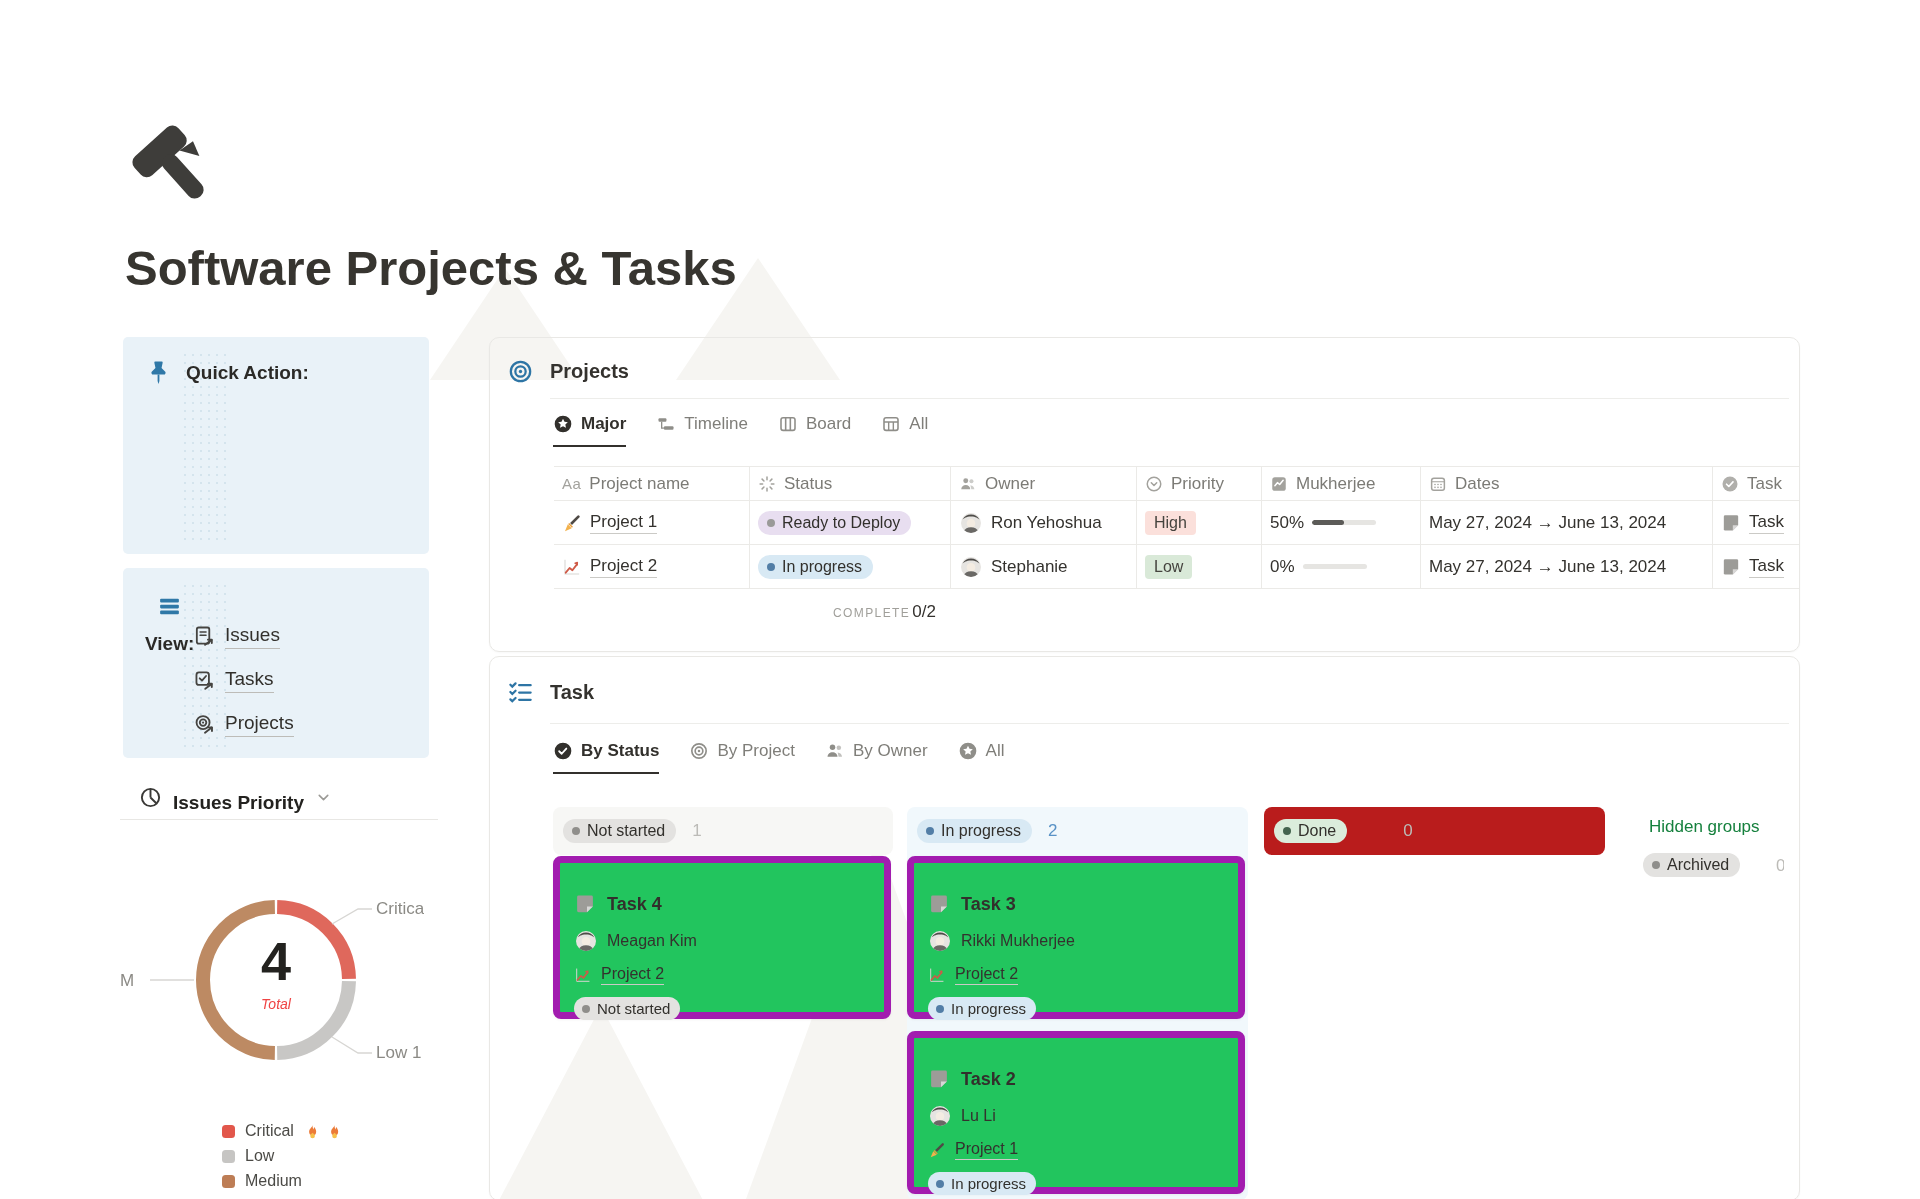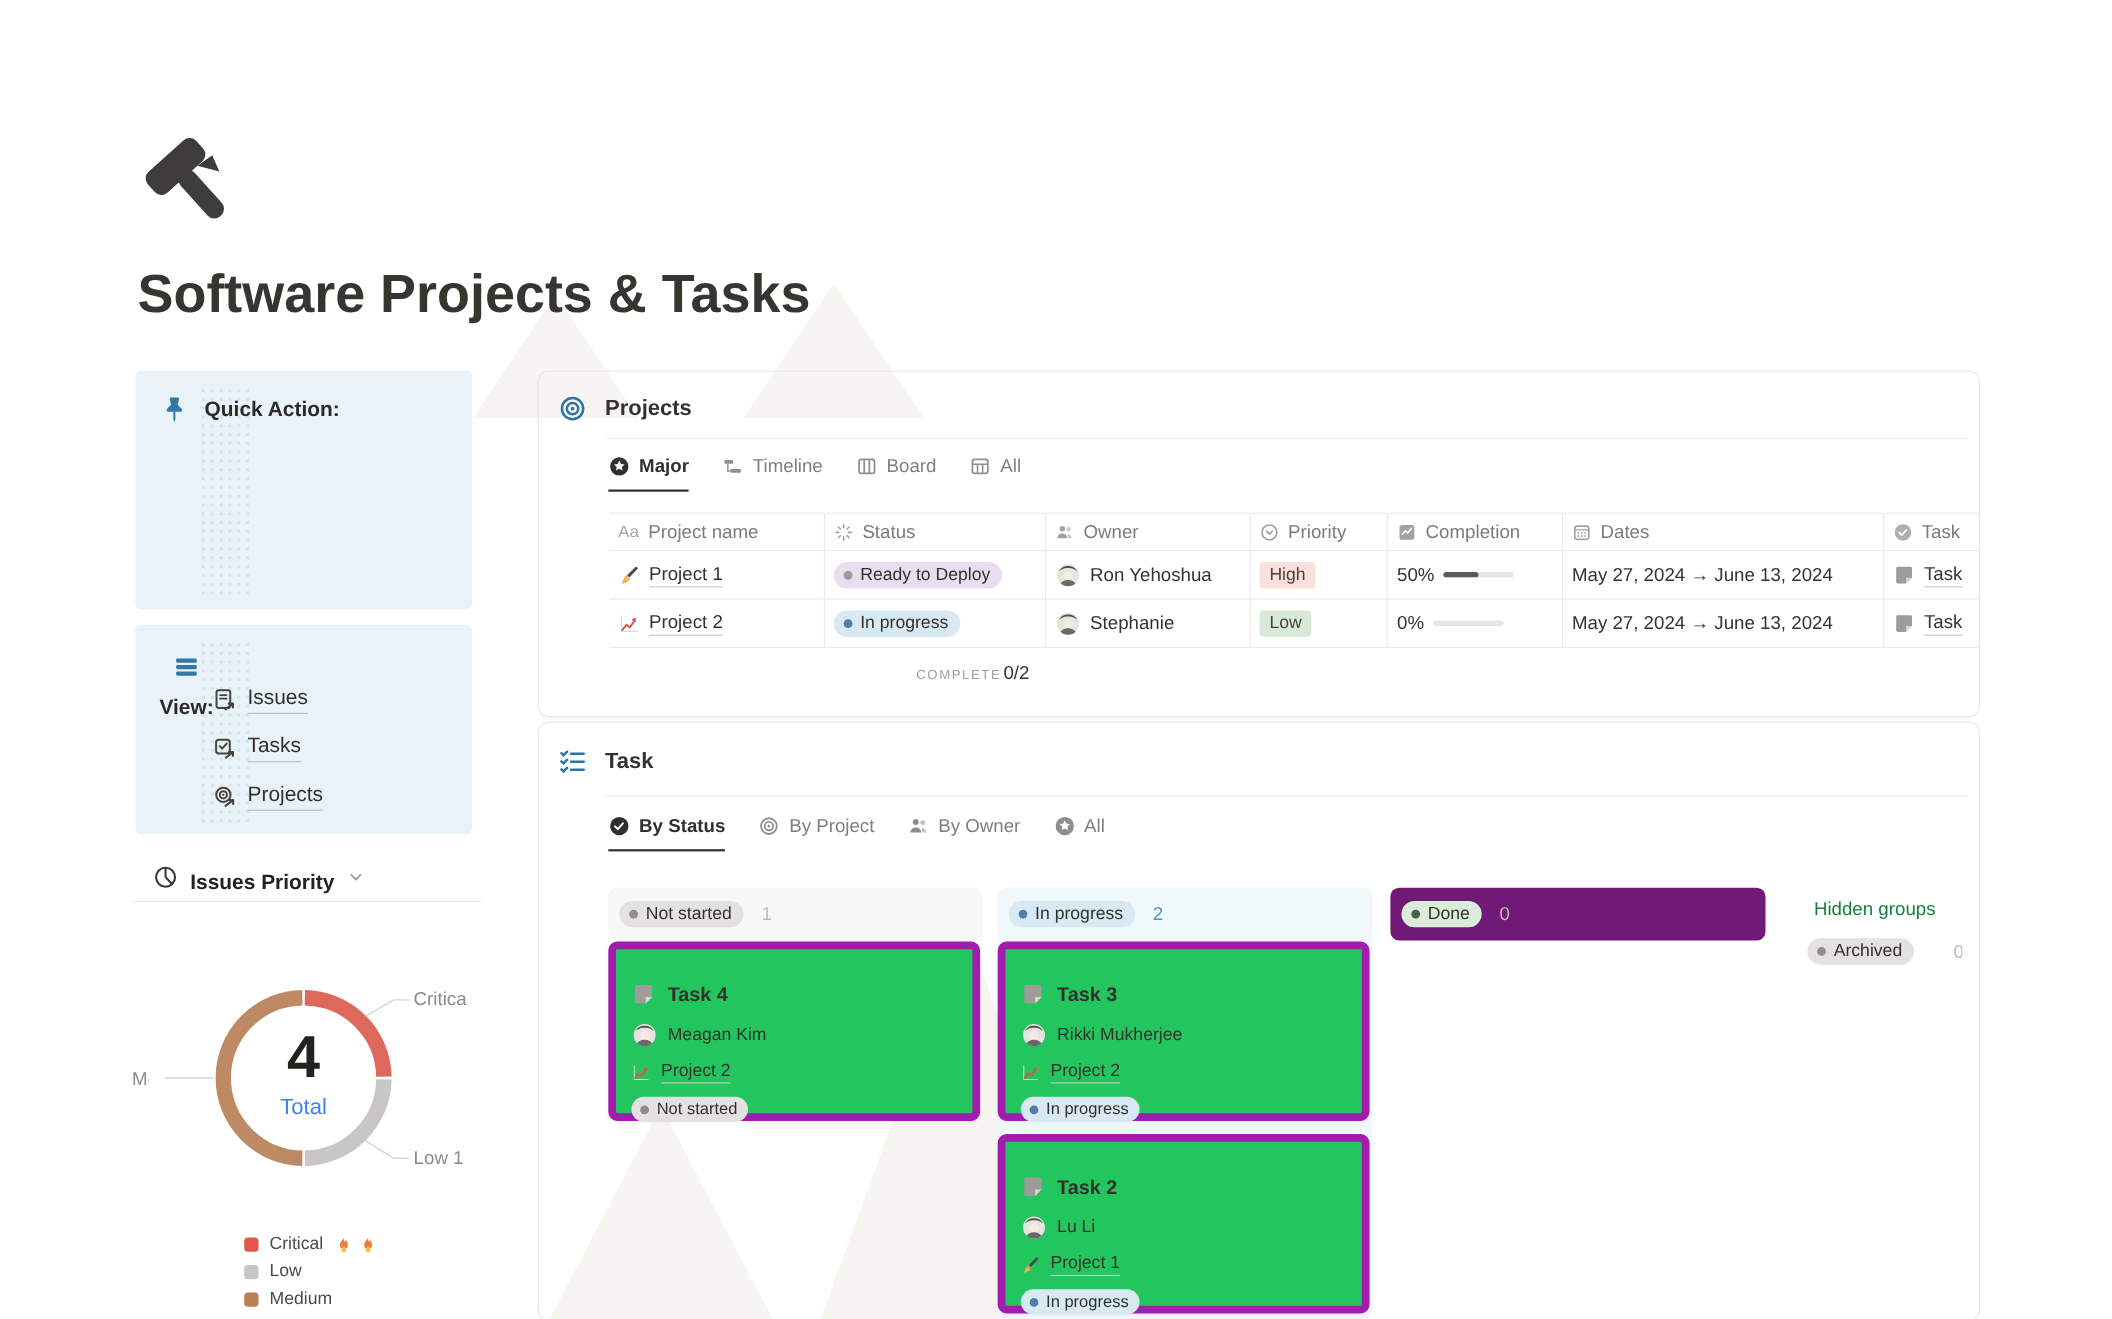--- a/index.html
+++ b/index.html
@@ -29,21 +29,21 @@
   .vlink .lbl{border-bottom:1.5px solid #bdbcb8;padding-bottom:2px;}
 
   .ip-row{position:absolute;left:139px;top:781px;display:flex;align-items:center;gap:11px;}
   .ip-row .lbl{font-size:19px;font-weight:700;color:#23221f;margin-top:11px;}
   .ip-div{position:absolute;left:120px;top:819px;width:318px;height:1px;background:#e8e7e4;}
 
   
   #donut-box{position:absolute;left:106px;top:850px;width:380px;height:260px;}
   #donut-center{position:absolute;left:116px;top:84px;width:108px;text-align:center;}
   #donut-center .big{font-size:54px;font-weight:600;color:#23221f;line-height:1;}
-  #donut-center .sub{font-size:20px;color:#3b82f6;margin-top:8px;}
+  #donut-center .sub{font-size:14px;color:#ef4444;margin-top:8px;font-style:italic;}
   .callout{position:absolute;font-size:17px;color:#8b8a85;white-space:nowrap;overflow:hidden;}
   #legend{position:absolute;left:222px;top:1122px;display:flex;flex-direction:column;gap:7px;}
   .lg-row{display:flex;align-items:center;gap:10px;font-size:16px;color:#4b4a46;}
   .lg-sq{width:13px;height:13px;border-radius:3.5px;flex:none;}
 
   
   .card{position:absolute;left:489px;width:1309px;border:1px solid #e9e8e5;border-radius:10px;
         box-shadow:0 1px 2px rgba(0,0,0,.03);background:transparent;overflow:hidden;}
   .card-head{position:absolute;left:17px;top:20px;display:flex;align-items:center;gap:16px;}
   .card-head .ttl{font-size:20px;font-weight:700;color:#34322e;}
@@ -83,21 +83,21 @@
   .bar .fill{height:100%;background:#5c5b58;border-radius:3px;}
   #pfooter{position:absolute;left:343px;top:264px;display:flex;align-items:baseline;gap:2px;}
   #pfooter .k{font-size:12px;letter-spacing:1.4px;color:#a09f9a;}
   #pfooter .v{font-size:17px;color:#34322e;}
 
   
   #board{position:absolute;top:150px;left:0;right:0;bottom:0;}
   .bcol{position:absolute;top:0;}
   .band{height:48px;border-radius:8px;display:flex;align-items:center;padding:0 10px;box-sizing:border-box;}
   .band-gray{background:#f7f7f5;}
-  .band-green{background:#701a75;}
+  .band-green{background:#b91c1c;gap:40px;}
   #col2-bg{position:absolute;left:417px;top:0;bottom:0;width:341px;background:#f1f8fc;border-radius:8px;}
   .count{font-size:17px;color:#bcbbb7;margin-left:16px;}
   .count-blue{color:#5992c6;}
   .tcard{position:absolute;left:0;width:338px;height:163px;background:#22c55e;border:7px solid #a21caf;
          border-radius:8px;box-sizing:border-box;box-shadow:0 1px 3px rgba(15,15,15,.05);padding:28px 14px;cursor:pointer;}
   .tc-title{display:flex;align-items:center;gap:11px;font-size:18px;font-weight:600;color:#32302c;margin:2px 0 14px;}
   .tc-row{display:flex;align-items:center;gap:9px;font-size:16px;color:#34322e;margin-bottom:12px;}
   .tc-pill{margin-top:2px;}
   .pill.sm{font-size:15px;padding:3px 10px 3px 8px;}
   #hidden-groups{position:absolute;left:1153px;top:0;width:141px;overflow:hidden;}
@@ -434,21 +434,21 @@
         <div class="hc">
           <svg class="ic" width="18" height="18">
               <use href="#sym-priority"></use>
             </svg>
           <span>Priority</span>
         </div>
         <div class="hc">
           <svg class="ic" width="18" height="18">
               <use href="#sym-completion"></use>
             </svg>
-          <span>Completion</span>
+          <span>Mukherjee</span>
         </div>
         <div class="hc">
           <svg class="ic" width="18" height="18">
               <use href="#sym-calendar"></use>
             </svg>
           <span>Dates</span>
         </div>
         <div class="hc">
           <svg class="ic" width="18" height="18" style="color:#b0afab;">
               <use href="#sym-check-circle"></use>

